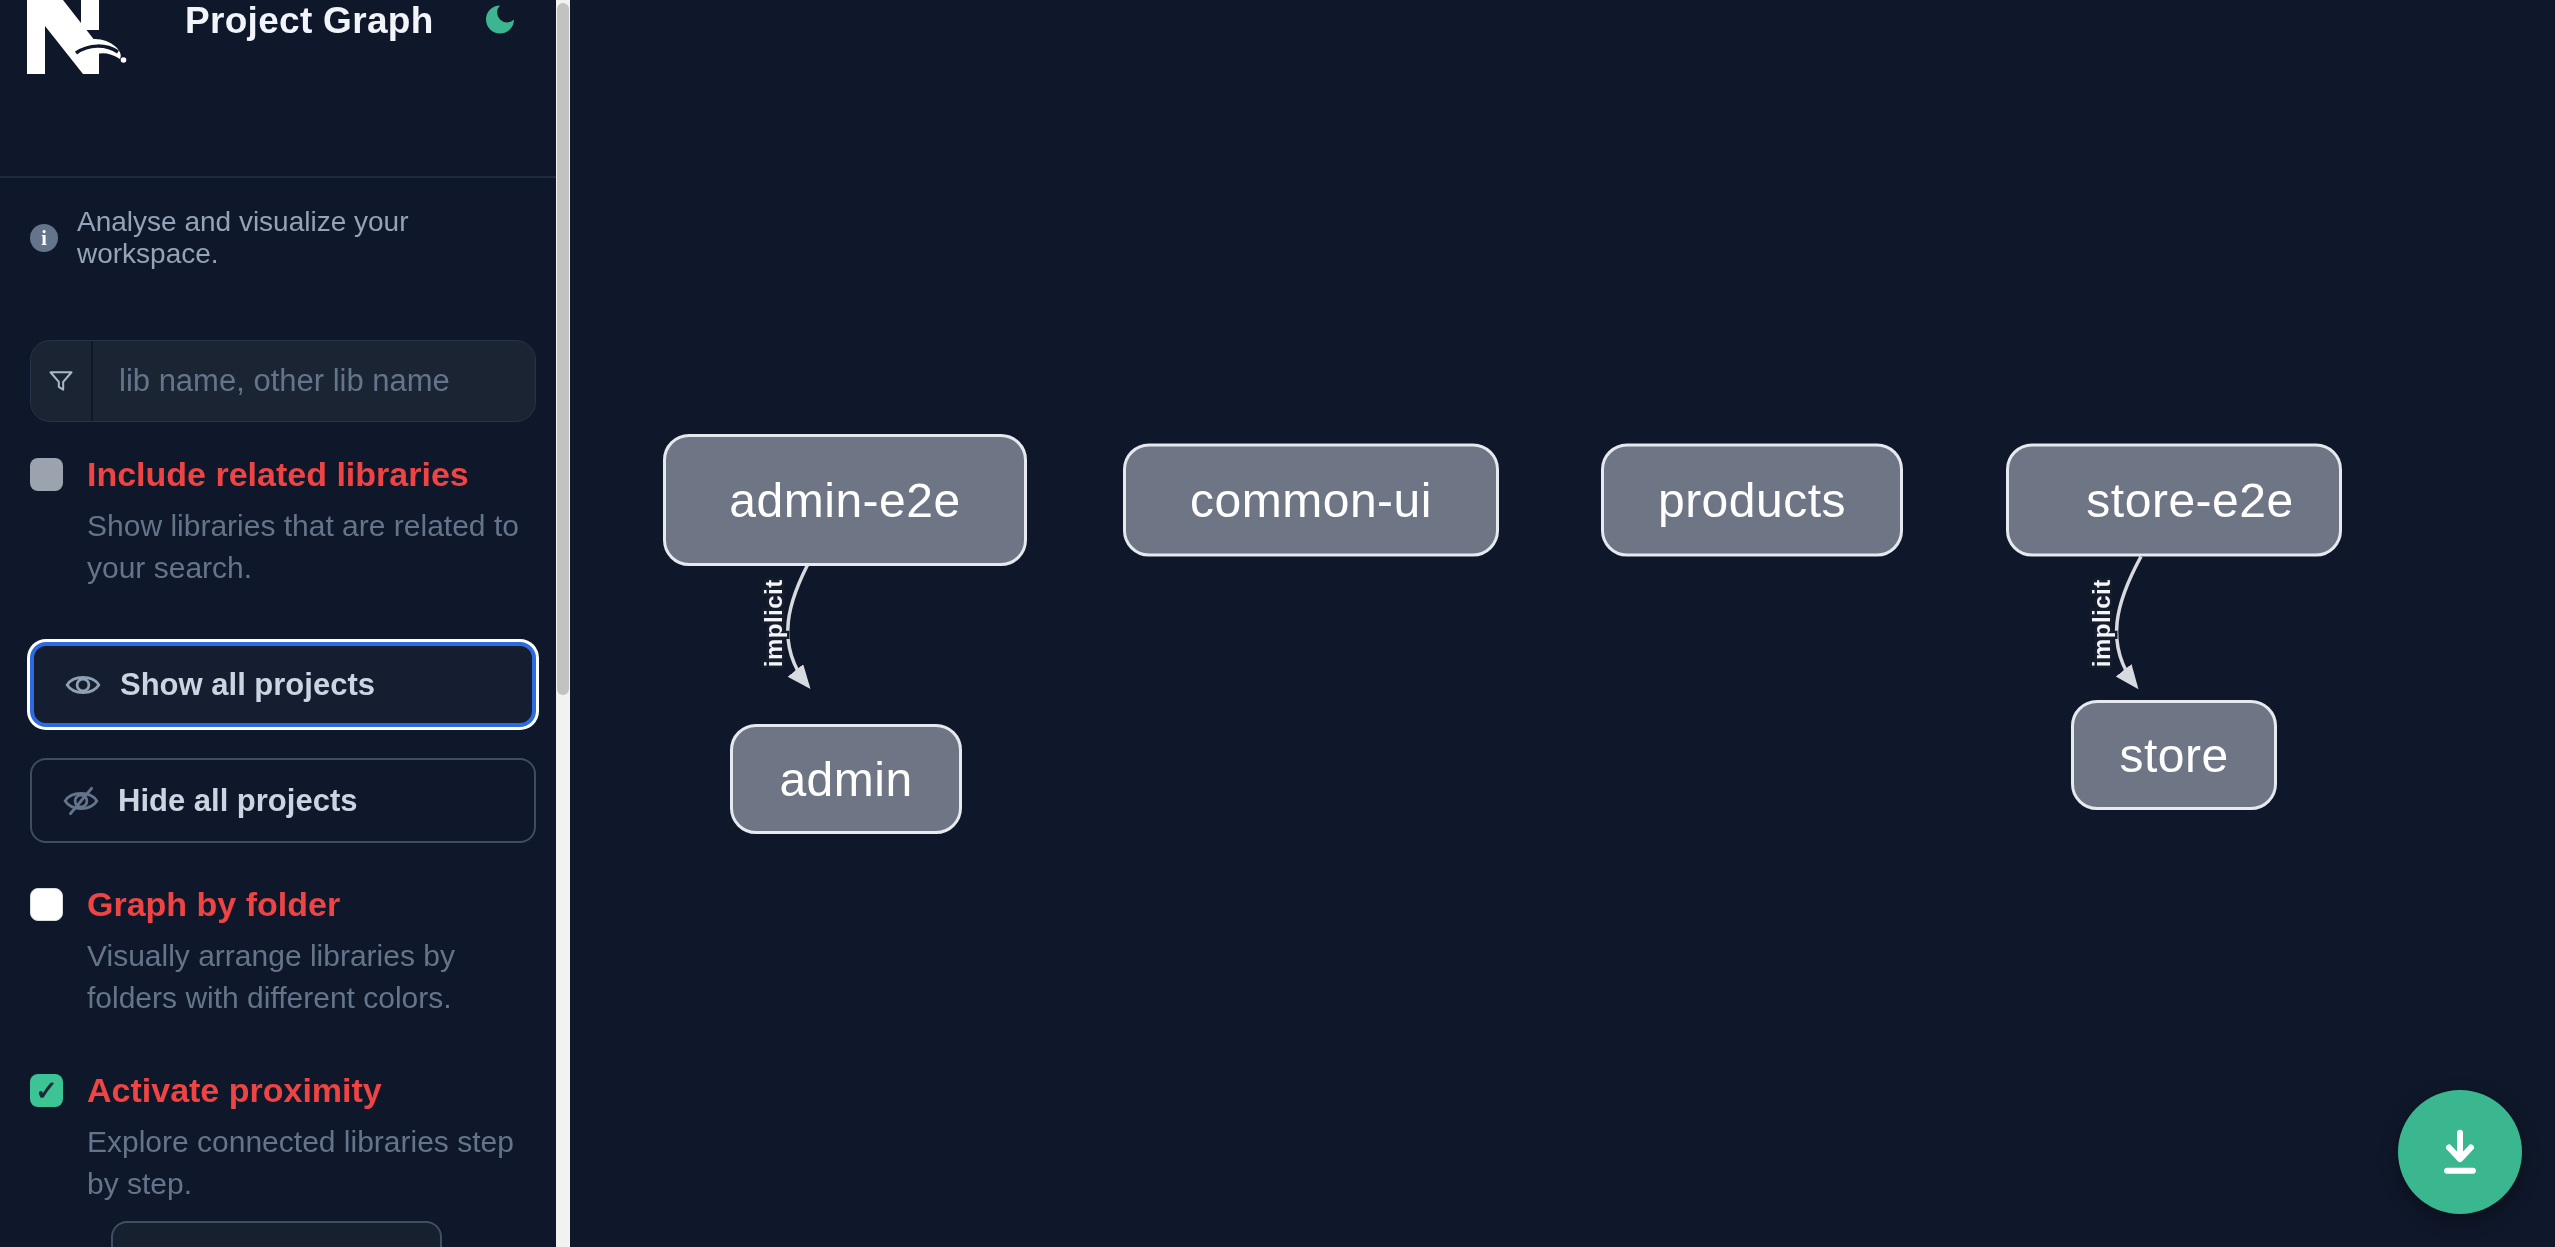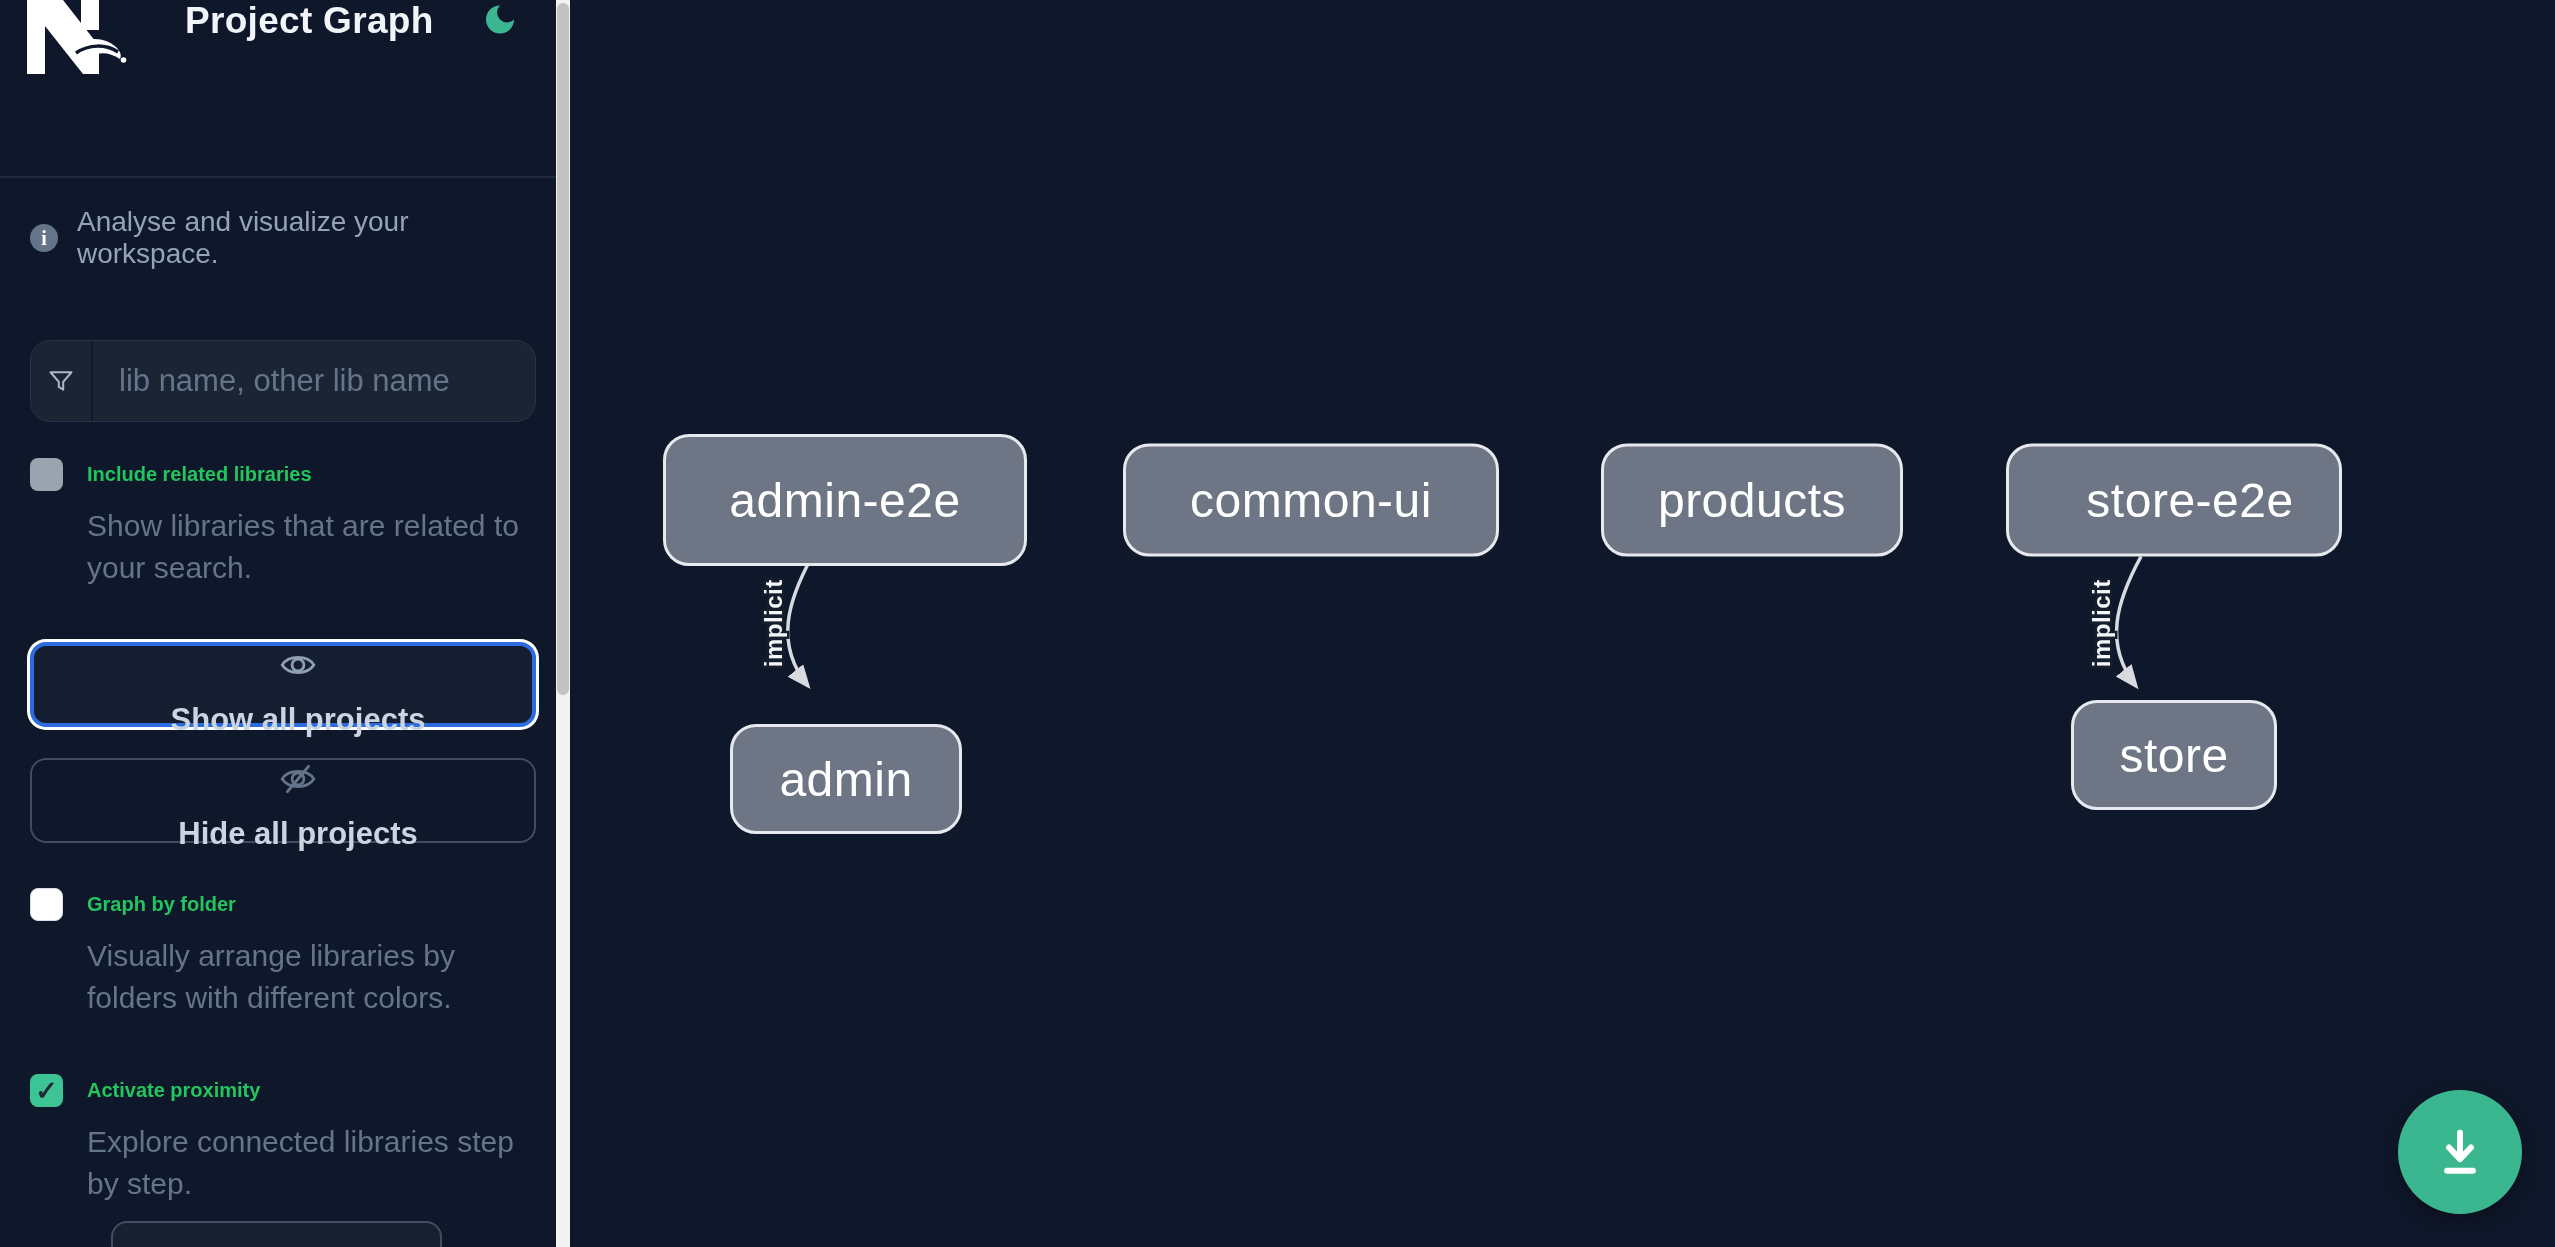--- a/index.html
+++ b/index.html
@@ -33,27 +33,27 @@
   .filter-input::placeholder { color:#64748b; }
 
   .cb-row { display:flex; align-items:flex-start; gap:24px; }
   .cb-row.mt1 { margin-top:34px; }
   .checkbox { width:33px; height:33px; border-radius:8px; margin-top:2px; flex:0 0 auto; position:relative; }
   .checkbox--muted { background:#9aa3ae; }
   .checkbox--white { background:#ffffff; border:1px solid #d7dbe2; }
   .checkbox--green { background:#3dc494; }
   .checkbox.is-checked::after { content:"✓"; position:absolute; inset:0; display:flex;
         align-items:center; justify-content:center; color:#1f2937; font-size:27px; font-weight:700; }
-  .cb-label { color:#22c55e; font-size:20px; font-weight:600; line-height:37px; }
+  .cb-label { color:#ef4444; font-size:34px; font-weight:600; line-height:37px; }
   .cb-desc { color:#64748b; font-size:30px; line-height:42px; margin-top:12px; max-width:452px; }
 
   .sb-btn { width:100%; height:85px; margin-top:31px; display:flex; align-items:center; gap:18px;
             padding:0 0 0 30px; background:transparent; border:2px solid #3f4c61; border-radius:16px;
             color:#cbd5e1; font-size:31px; font-weight:600; font-family:"Liberation Sans", sans-serif;
-            cursor:pointer;flex-direction:column; }
+            cursor:pointer; }
   .sb-btn--focused { margin-top:53px; border:4px solid #2d6be0; box-shadow:0 0 0 3px #ffffff;
                      background:#141e30; }
   .btn-icon { width:38px; height:38px; flex:0 0 auto; }
 
   .grp { margin-top:43px; }
   .prox { margin-top:53px; }
 
   .stepper { margin:16px 0 0 81px; width:331px; height:85px; display:flex;
              border:2px solid #414e63; border-radius:16px; background:#16202f; overflow:hidden; }
   .stepper > button, .stepper > div { display:flex; align-items:center; justify-content:center;

